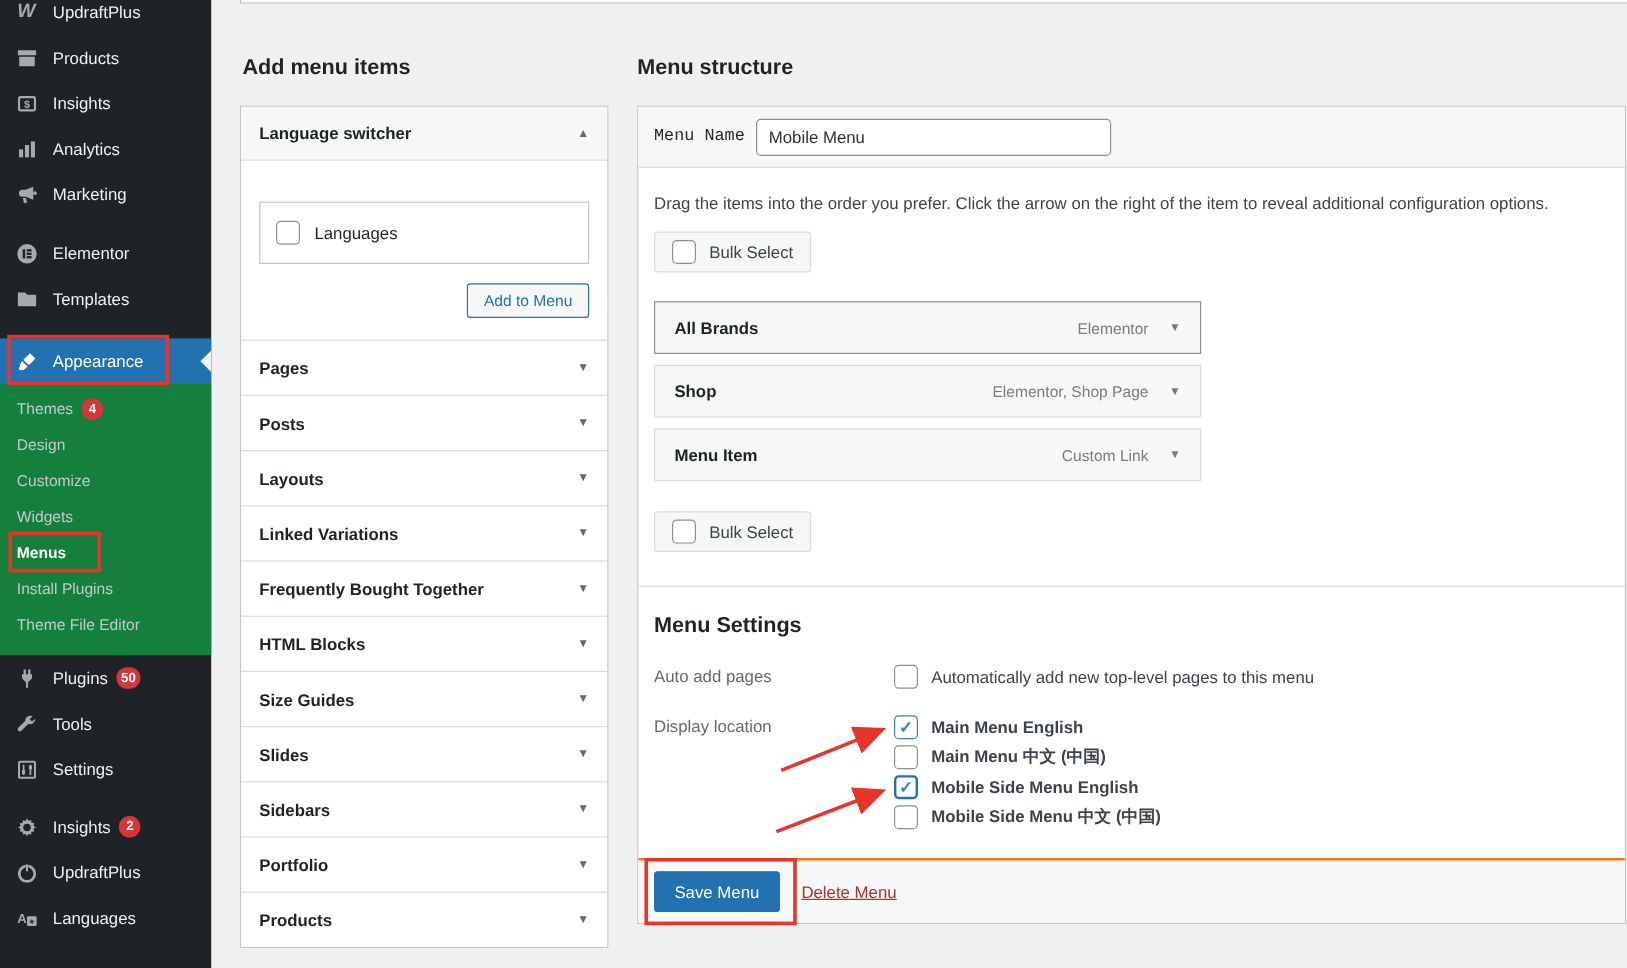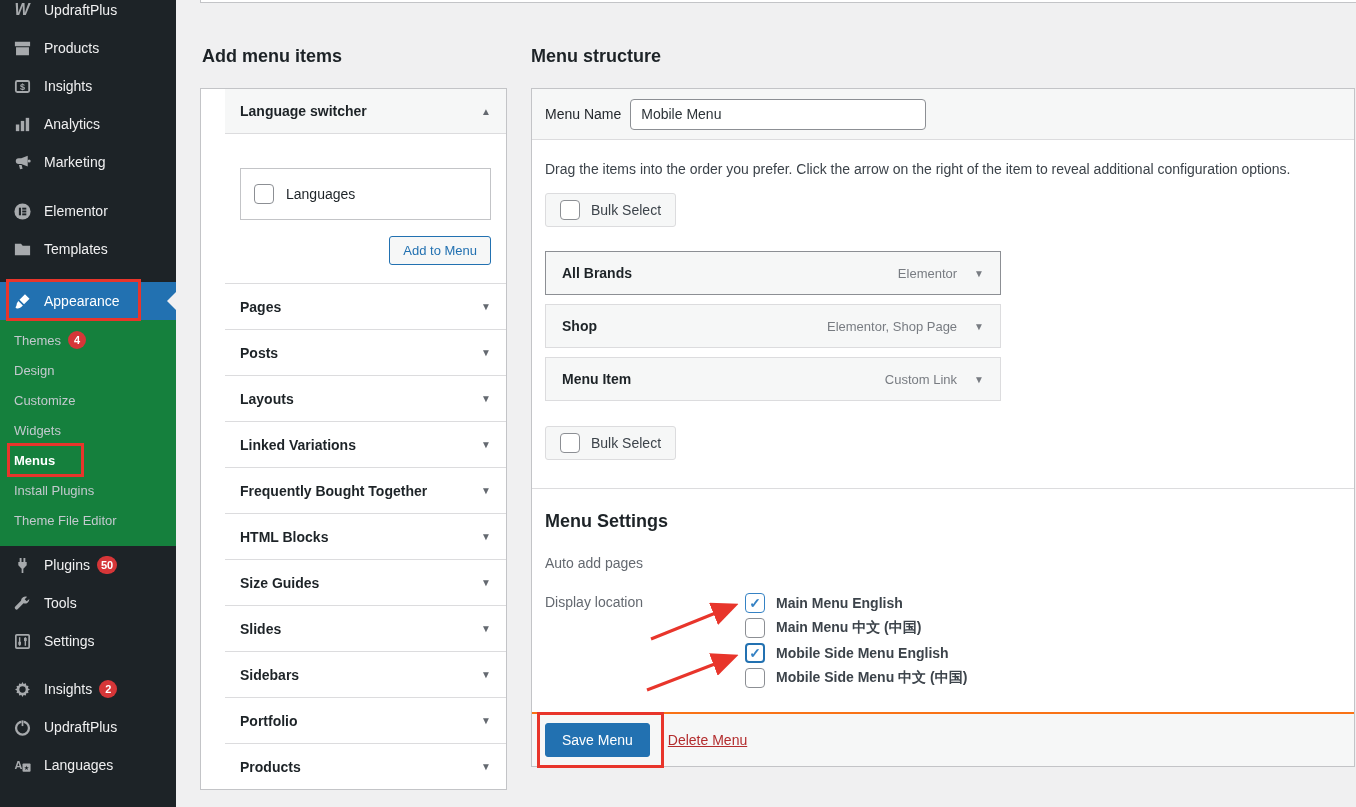--- a/index.html
+++ b/index.html
@@ -26,40 +26,40 @@
   .submenu-item { height:30px; line-height:30px; padding-left:14px; font-size:13px; color:#c3c9ce; cursor:pointer; }
   .submenu-item.current { color:#fff; font-weight:bold; }
   .badge { display:inline-block; background:#d63638; color:#fff; font-size:11px; font-weight:600;
     line-height:18px; min-width:18px; padding:0 4px; border-radius:9px; text-align:center; margin-left:7px; vertical-align:1px; }
   
   #top-strip { position:absolute; left:200px; right:0; top:0; height:3px; background:#fff;
     border-bottom:1px solid #c3c4c7; border-left:1px solid #c3c4c7; }
   .col-heading { position:absolute; top:46px; font-size:18px; font-weight:bold; color:#1d2327; }
   #h-add { left:202px; } #h-structure { left:531px; }
   
-  #left-panel { position:absolute; left:200px; top:88px; width:307px; background:#fff; border:1px solid #c3c4c7;padding-left:24px; }
+  #left-panel { position:absolute; left:200px; top:88px; width:307px; background:#fff; border:1px solid #c3c4c7; }
   .ls-header { height:45px; display:flex; align-items:center; justify-content:space-between; padding:0 15px;
     background:#f6f7f7; border-bottom:1px solid #dcdcde; font-weight:bold; font-size:14px; cursor:pointer; }
   .tri { font-size:10px; color:#646970; }
   .ls-body { padding:34px 15px 18px; background:#fff; }
   .lang-box { border:1px solid #c3c4c7; height:52px; display:flex; align-items:center; gap:12px; padding:0 13px; }
   .checkbox { width:20px; height:20px; flex:0 0 20px; background:#fff; border:1px solid #8c8f94; border-radius:4px;
     display:inline-flex; align-items:center; justify-content:center; cursor:pointer; }
   .checkbox.checked { border-color:#3582c4; }
   .checkbox.checked::after { content:"✓"; color:#3582c4; font-size:14px; font-weight:bold; line-height:1; }
   .checkbox.focused { border:2px solid #2271b1; }
   .add-btn-row { display:flex; justify-content:flex-end; margin-top:16px; }
   .btn-secondary { background:#f6f7f7; border:1px solid #2271b1; color:#2271b1; border-radius:3px;
     font-size:13px; padding:6px 13px; cursor:pointer; font-family:inherit; }
   .acc-row { height:46px; border-top:1px solid #dcdcde; display:flex; align-items:center; justify-content:space-between;
     padding:0 15px; font-weight:bold; font-size:14px; background:#fff; cursor:pointer; }
   
   #right-box { position:absolute; left:531px; top:88px; width:824px; background:#fff; border:1px solid #c3c4c7; }
   .rb-header { height:51px; background:#f6f7f7; border-bottom:1px solid #dcdcde; display:flex; align-items:center; padding:0 13px; }
-  .mn-label { font-size:14px; color:#23282d; margin-right:9px; }
+  .mn-label { font-size:14px; color:#23282d; margin-right:9px;font-family:Liberation Mono, monospace; }
   #menu-name-input { width:296px; height:31px; border:1px solid #8c8f94; border-radius:4px; padding:0 10px;
     font-size:14px; color:#2c3338; background:#fff; font-family:inherit; }
   .rb-body { padding:21px 13px 24px; }
   .instructions { font-size:14px; color:#3c434a; }
   .bulk { display:inline-flex; align-items:center; gap:11px; background:#f6f7f7; border:1px solid #dcdcde;
     border-radius:3px; padding:6px 14px; font-size:14px; color:#3c434a; margin-top:16px; }
   .menu-items { margin-top:24px; width:456px; }
   .menu-item-bar { height:44px; background:#f6f7f7; border:1px solid #dcdcde; display:flex; align-items:center;
     justify-content:space-between; padding:0 16px; margin-bottom:9px; cursor:move; }
   .menu-item-bar.selected { border-color:#8c8f94; }
@@ -351,20 +351,24 @@
       <span class="checkbox"></span>
       <span>Bulk Select</span>
     </div>
 
     <div class="full-divider"></div>
 
     <h3 class="ms-heading">Menu Settings</h3>
 
     <div class="settings-row">
       <span class="settings-label">Auto add pages</span>
+      <span class="chk-line">
+        <span class="checkbox"></span>
+        <span>Automatically add new top-level pages to this menu</span>
+      </span>
     </div>
 
     <div class="settings-row">
       <span class="settings-label">Display location</span>
       <span class="loc-list">
 
         <svg id="loc-arrows" viewBox="0 0 100 112">
           <defs>
             <marker id="arrhead" markerWidth="9" markerHeight="8" refX="7" refY="4" orient="auto">
               <polygon points="0 0, 9 4, 0 8" fill="#e8352b"></polygon>

